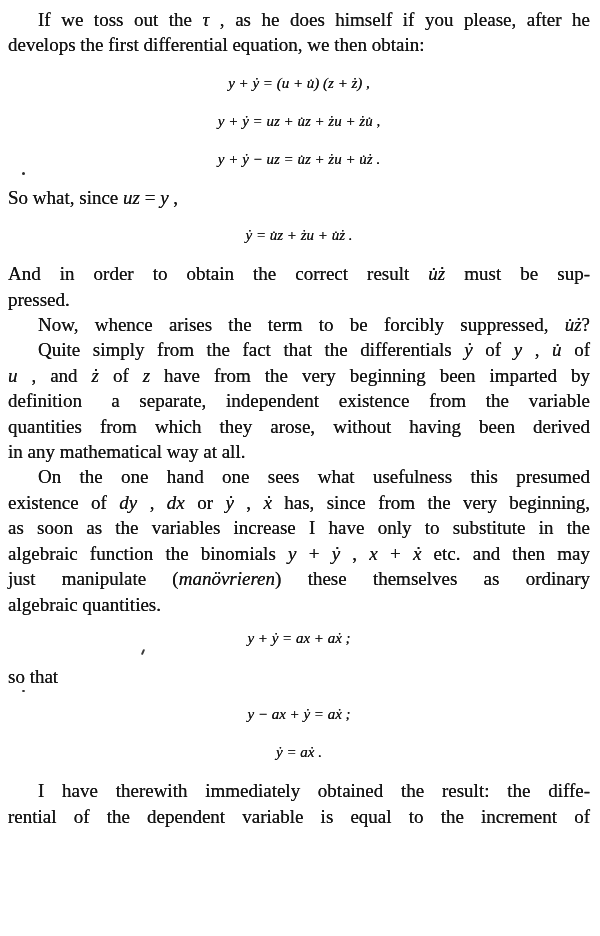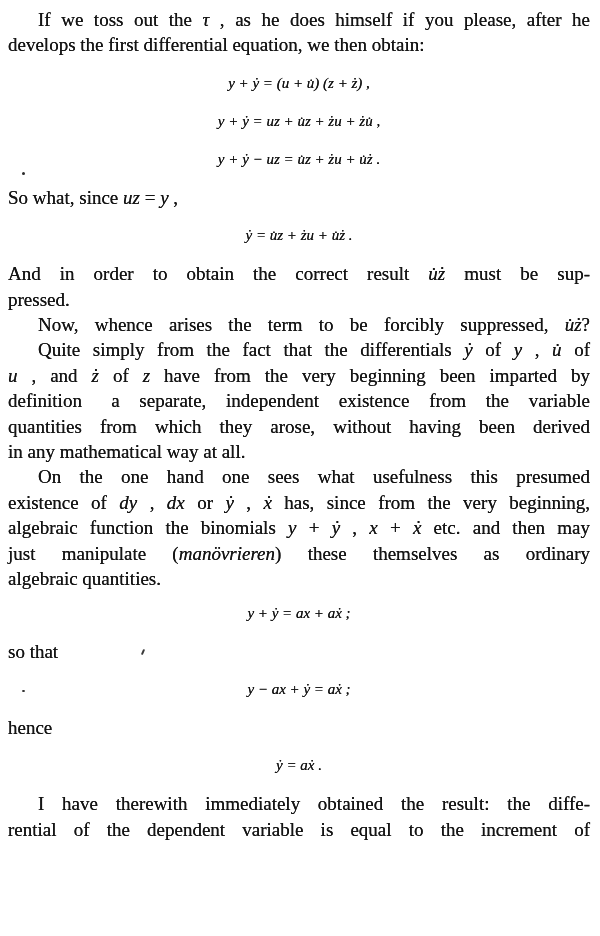--- a/index.html
+++ b/index.html
@@ -56,27 +56,27 @@
       <div class="ln jst gap"><span>And in order to obtain the correct result </span><em>u̇ż</em><span> must be sup-</span></div>
       <div class="ln"><span>pressed.</span></div>
       <div class="ln ind jst"><span>Now, whence arises the term to be forcibly suppressed, </span><em>u̇ż</em><span>?</span></div>
       <div class="ln ind jst"><span>Quite simply from the fact that the differentials </span><em>ẏ</em><span> of </span><em>y</em><span> , </span><em>u̇</em><span> of</span></div>
       <div class="ln jst"><em>u</em><span> , and </span><em>ż</em><span> of </span><em>z</em><span> have from the very beginning been imparted by</span></div>
       <div class="ln jst"><span>definition  a separate, independent existence from the variable</span></div>
       <div class="ln jst"><span>quantities from which they arose, without having been derived</span></div>
       <div class="ln"><span>in any mathematical way at all.</span></div>
       <div class="ln ind jst"><span>On the one hand one sees what usefulness this presumed</span></div>
       <div class="ln jst"><span>existence of </span><em>dy</em><span> , </span><em>dx</em><span> or </span><em>ẏ</em><span> , </span><em>ẋ</em><span> has, since from the very beginning,</span></div>
+      <div class="ln jst"><span>as soon as the variables increase I have only to substitute in the</span></div>
       <div class="ln jst"><span>algebraic function the binomials </span><em>y</em><span> + </span><em>ẏ</em><span> , </span><em>x</em><span> + </span><em>ẋ</em><span> etc. and then may</span></div>
       <div class="ln jst"><span>just manipulate (</span><em>manövrieren</em><span>) these themselves as ordinary</span></div>
       <div class="ln"><span>algebraic quantities.</span></div>
       <div class="eq gap"><em>y + ẏ = ax + aẋ ;</em></div>
       <div class="ln"><span>so that</span></div>
       <div class="eq"><em>y − ax + ẏ = aẋ ;</em></div>
-      <div class="ln"><span>hence</span></div>
       <div class="eq"><em>ẏ = aẋ .</em></div>
       <div class="ln ind jst gap"><span>I have therewith immediately obtained the result: the diffe-</span></div>
       <div class="ln jst"><span>rential of the dependent variable is equal to the increment of</span></div>
     </div>
   <div class="speck dot1"></div>
   <div class="speck grave"></div>
   <div class="speck dot2"></div>
 </div>
 
 </body></html>

